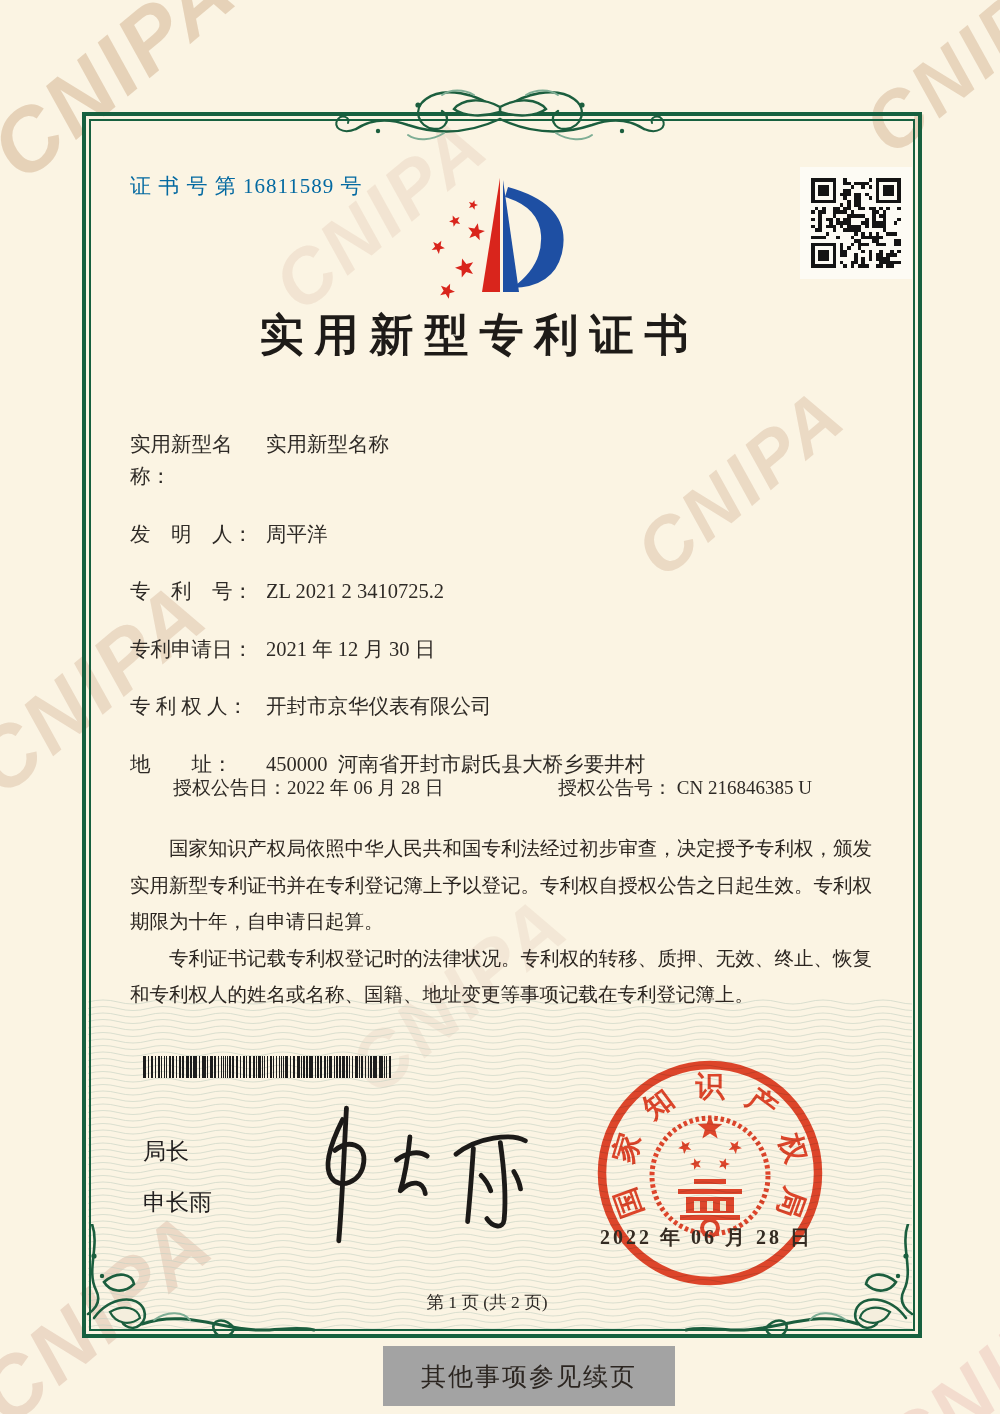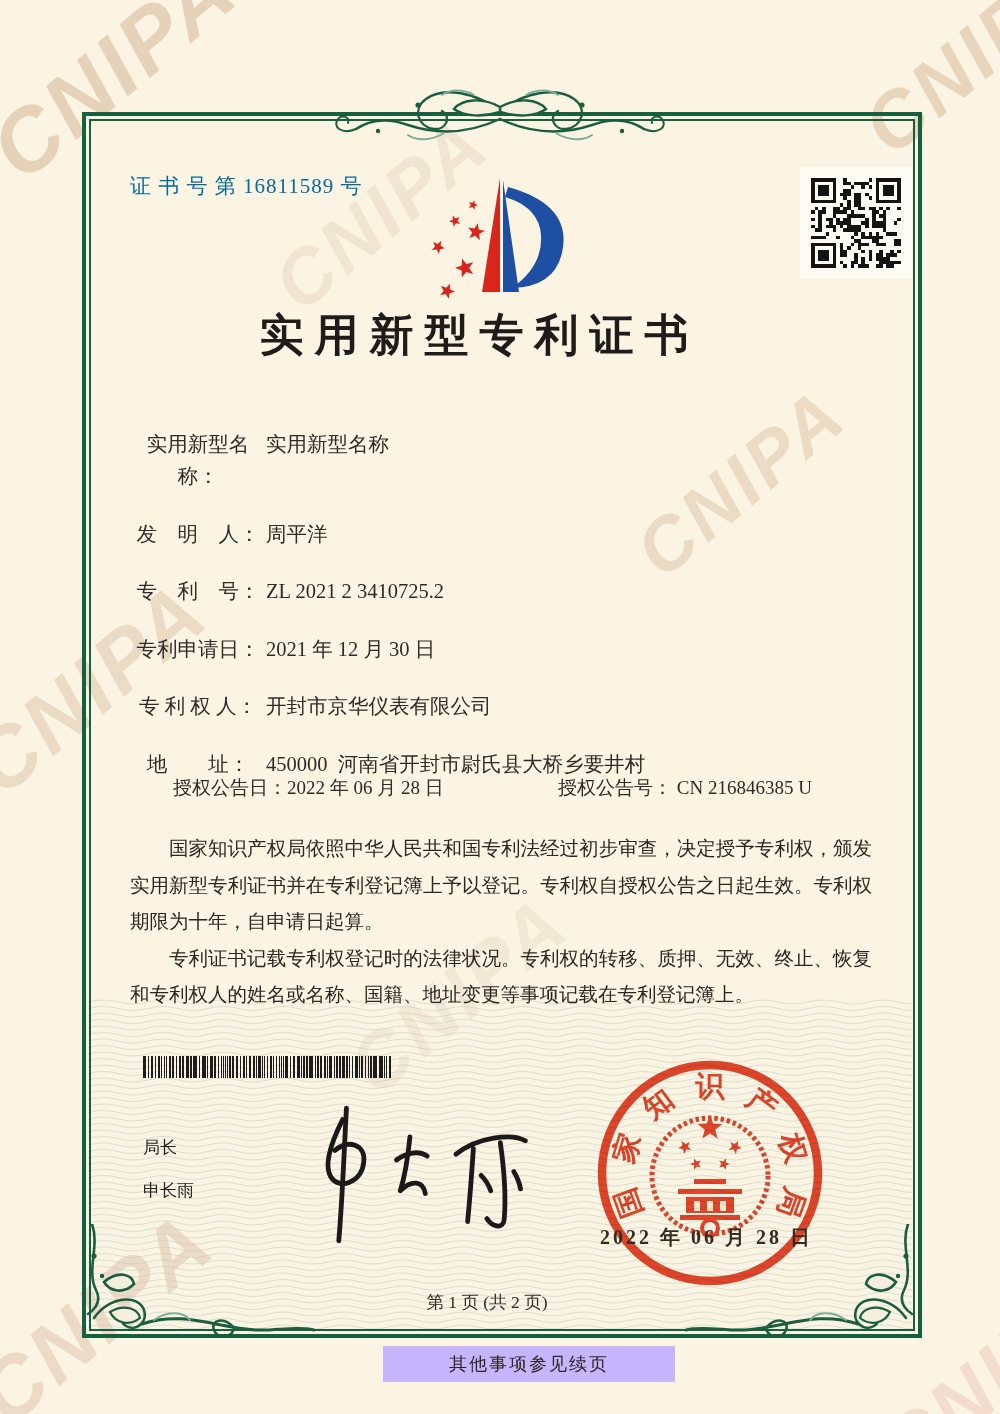--- a/index.html
+++ b/index.html
@@ -25,44 +25,44 @@
     white-space:pre-wrap; color:#0369a1;
   }
   .qr-wrap{ position:absolute; left:800px; top:167px; width:112px; height:112px; background:#fdfbf4; }
   .qr-wrap svg{ position:absolute; left:4px; top:4px; width:104px; height:104px; }
   .logo{ position:absolute; left:415px; top:165px; width:170px; height:140px; }
   .title{
     position:absolute; left:0; width:959px; top:306px; text-align:center;
     font-size:44px; font-weight:700; letter-spacing:11px; color:#1e1b18;
   }
   .fields{ position:absolute; left:130px; top:428px; width:760px; }
-  .frow{ display:flex; margin-bottom:25.5px; font-size:20.5px; line-height:32px; color:#2e2a26;text-align:center;}
+  .frow{ display:flex; margin-bottom:25.5px; font-size:20.5px; line-height:32px; color:#2e2a26;}
   .flabel{ width:136px; flex:none; white-space:pre-wrap; }
   .fvalue{ white-space:pre-wrap; }
   .grant-row{ position:absolute; left:130px; top:775px; width:760px; font-size:19px; color:#2e2a26; display:flex;margin-left:43px;}
   .grant-no{ position:absolute; left:385px; }
   .paras{
     position:absolute; left:130px; top:831px; width:742px;
     font-size:19.5px; line-height:36.5px; color:#2b2520; text-align:justify;
   }
   .paras p{ margin:0; text-indent:2em; }
   .barcode{ position:absolute; left:143px; top:1056px; width:253px; height:22px; }
-  .sig-block{ position:absolute; left:143px; top:1136px; font-family:"Liberation Sans","DejaVu Sans",sans-serif; font-size:17px; color:#232020; }
+  .sig-block{ position:absolute; left:143px; top:1136px; font-family:"Liberation Sans","DejaVu Sans",sans-serif; font-size:23px; color:#232020; }
   .sig-block .line2{ margin-top:20px; }
   .signature{ position:absolute; left:283px; top:1100px; width:250px; height:145px; }
   .seal{ position:absolute; left:590px; top:1053px; width:240px; height:240px; mix-blend-mode:multiply; opacity:.93; }
   .seal-date{
     position:absolute; left:600px; top:1224px; width:240px; font-size:20px;
     letter-spacing:3px; font-weight:600; color:#342b22; white-space:pre-wrap;
   }
   .page-info{ position:absolute; left:10px; width:954px; top:1290px; text-align:center; font-size:17.5px; color:#2e2a26; white-space:pre-wrap;}
   .footer-note{
-    position:absolute; left:383px; top:1346px; width:292px; height:36px;
-    background:#c4b5fd; display:flex; align-items:center; justify-content:center;
-    font-size:18px; color:#2b2520; letter-spacing:2px;
+    position:absolute; left:383px; top:1346px; width:292px; height:60px;
+    background:#a3a3a3; display:flex; align-items:center; justify-content:center;
+    font-size:25px; color:#2b2520; letter-spacing:2px;
   }
   .top-orn{ position:absolute; left:330px; top:79px; width:340px; height:70px; }
   .corner-orn{ position:absolute; top:1224px; width:240px; height:120px; }
   .corner-left{ left:84px; }
   .corner-right{ left:676px; transform:scaleX(-1); }
   .seal text{ font-size:29px; font-weight:700; fill:#df3a1f; font-family:"Liberation Serif",serif; }
 </style>
 </head>
 <body>
 

